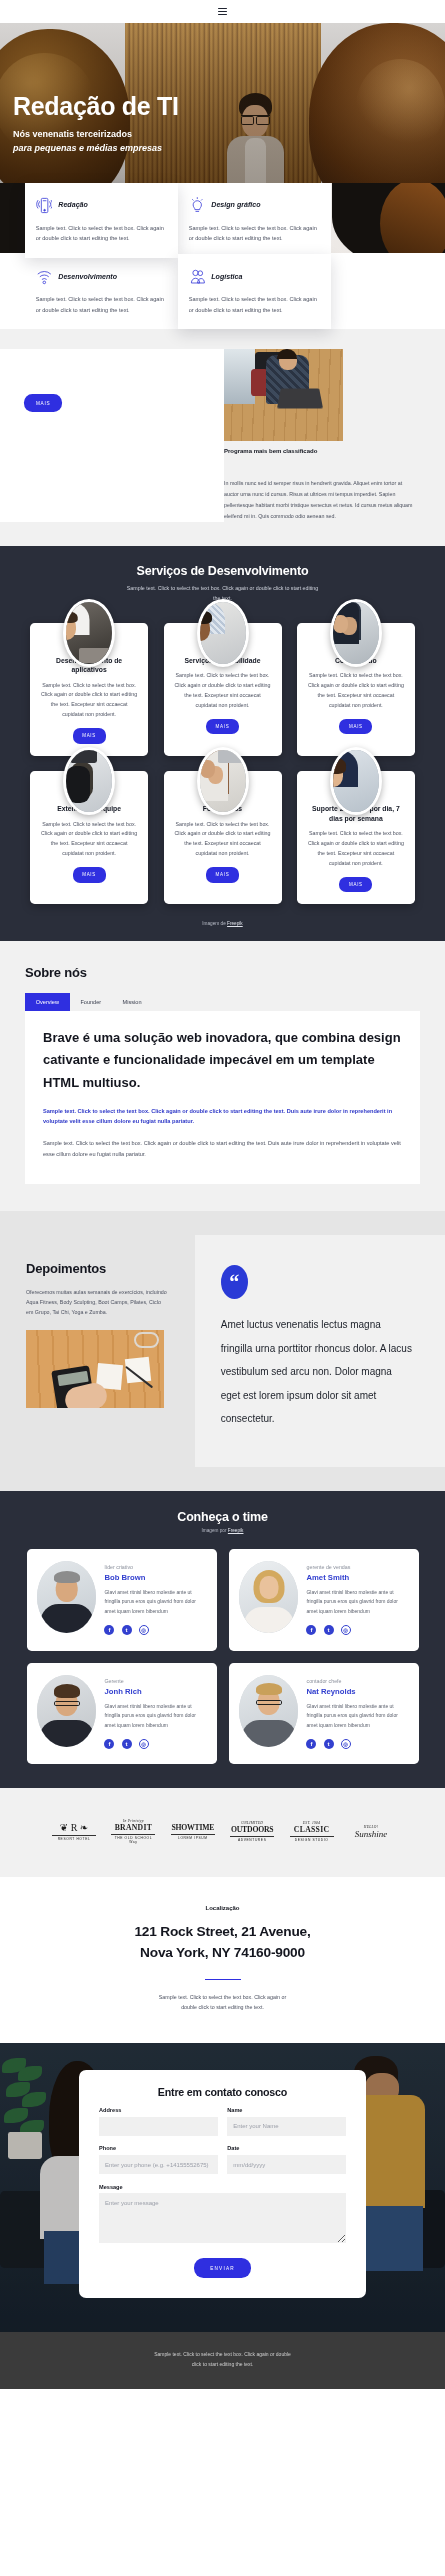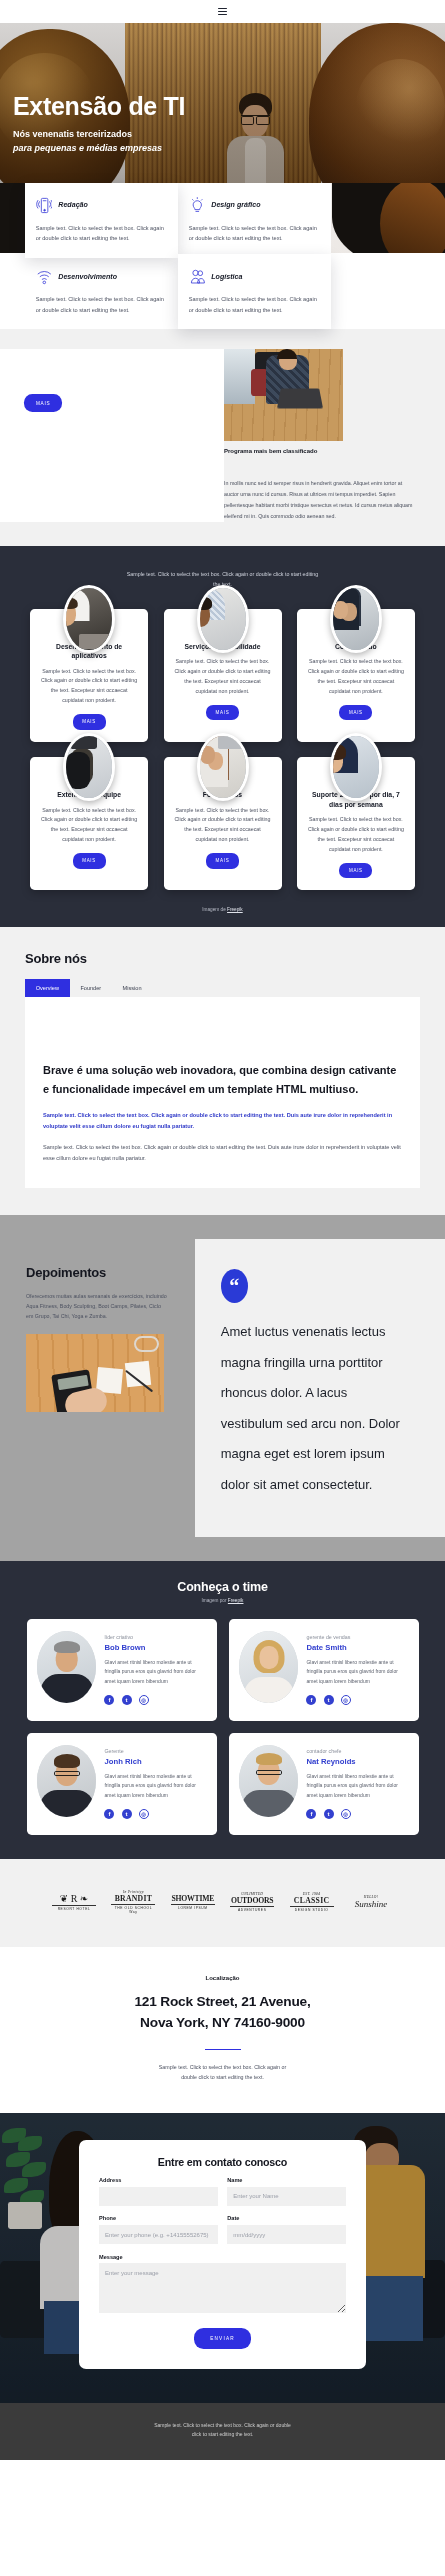--- a/index.html
+++ b/index.html
@@ -117,42 +117,42 @@
   .av-hair{position:absolute;left:50%;transform:translateX(-50%);border-radius:50% 50% 30% 30%;}
   .av-body{position:absolute;bottom:0;left:50%;transform:translateX(-50%);border-radius:18px 18px 0 0;}
 
   
   .about { background:#f1f1f1; padding:24px 0 27px; }
   .about-h { padding:0 25px; font-size:13px; font-weight:700; color:#14161f; letter-spacing:-0.2px;}
   .tabs { display:flex; margin:13px 0 0 25px; }
   .tab { font-size:5.6px; padding:6px 10.7px; color:#3c4150; cursor:pointer; }
   .tab.active { background:#2f2fe0; color:#fff; }
   .tabpanel { margin:0 25px; background:#fff; padding:15.4px 18px 24px; }
-  .tp-h { font-size:11px; font-weight:700; line-height:1.75; color:#14161f;margin-top:48px; }
+  .tp-h { font-size:13px; font-weight:700; line-height:1.75; color:#14161f; }
   .tp-blue { margin-top:10.7px; font-size:5.6px; font-weight:700; line-height:1.95; color:#2f39c8; }
   .tp-gray { margin-top:10.7px; font-size:5.6px; line-height:1.95; color:#4c5160; }
 
   
-  .testi { background:#a3a3a3; padding:24px 0 24px; display:flex;gap:10px; }
+  .testi { background:#e5e5e5; padding:24px 0 24px; display:flex;gap:10px; }
   .testi-left { width:189px; padding:26px 15.4px 0 26px; }
   .testi-h { font-size:13px; font-weight:700; letter-spacing:-0.2px; color:#14161f; }
   .testi-p { margin-top:10.7px; font-size:5.3px; line-height:1.9; color:#4c5160; }
   .testi-photo { margin-top:13px; width:138px; height:78px; position:relative; overflow:hidden; background:#d59c5c; }
   .testi-photo .wd{position:absolute;inset:0;background:repeating-linear-gradient(88deg,#dba261 0 13px,#cf9350 13px 15px);}
   .testi-photo .calc{position:absolute;left:28.5px;top:38px;width:38px;height:51px;background:#1b1b1d;border-radius:3px;transform:rotate(-9deg);}
   .testi-photo .calcscr{position:absolute;left:32px;top:43px;width:30px;height:10.7px;background:#9aa59a;border-radius:1.2px;transform:rotate(-9deg);}
   .testi-photo .paper1{position:absolute;left:71px;top:34px;width:25px;height:25px;background:#f6f3ee;transform:rotate(5deg);}
   .testi-photo .paper2{position:absolute;left:100px;top:28.5px;width:24px;height:24px;background:#f7f5f0;transform:rotate(-6deg);}
   .testi-photo .pencil{position:absolute;left:96px;top:46px;width:34px;height:2.4px;background:#2e2e30;transform:rotate(38deg);border-radius:1.2px;}
   .testi-photo .clip{position:absolute;right:4.7px;top:2.4px;width:25px;height:15.4px;border:2.4px solid #ddd7cf;border-radius:10.7px;}
   .testi-photo .hand{position:absolute;left:39px;bottom:-3.6px;width:42px;height:26px;background:#e6bd9b;border-radius:13px;transform:rotate(-14deg);}
   .testi-right { width:256px; background:#f1f1f1; padding:30px 33px 36px 26px; }
   .quote-badge { width:27px; height:34px; border-radius:50%; background:#2a3ad6; color:#fff;
     display:flex; align-items:center; justify-content:center; font-size:20px; font-weight:700; font-family:"Liberation Serif",serif; line-height:1;}
-  .quote-text { margin-top:14.2px; font-size:13px; line-height:2.35; color:#1c2029; }
+  .quote-text { margin-top:14.2px; font-size:10px; line-height:2.35; color:#1c2029; }
 
   
   .team { background:#2a2e3a; padding:19px 0 24px; }
   .team-h { text-align:center; color:#fff; font-size:12.5px; font-weight:700; letter-spacing:-0.2px; }
   .team-credit { text-align:center; color:#b9bdc8; font-size:4.7px; margin-top:4.7px; }
   .team-credit a { color:#e2e5ec; }
   .team-grid { display:flex; flex-wrap:wrap; gap:12px; justify-content:center; padding:15.4px 24px 0; }
   .tm-card { width:190px; background:#fff; border-radius:4.7px; padding:12px 10.7px 15.4px; display:flex; gap:8.3px; }
   .tm-ava { width:59px; height:72px; border-radius:50%; overflow:hidden; background:#cfd4d9; position:relative; flex:0 0 59px; }
   .tm-info { flex:1; padding-top:3.6px; }
@@ -237,21 +237,21 @@
       <div class="man-c">
         <div class="hair"></div>
           <div class="face"></div>
           <div class="glass"></div>
         <div class="body"></div>
           <div class="shirt"></div>
       </div>
       <div class="hero-scrim"></div>
     </div>
     <div class="hero-inner">
-      <div class="hero-title">Extensão de TI</div>
+      <div class="hero-title">Redação de TI</div>
       <div class="hero-sub">
         <div class="l1">Nós venenatis terceirizados</div>
         <div>para pequenas e médias empresas</div>
       </div>
     </div>
   </div>
 
   <div class="featband">
     <div class="featband-img">
       <div class="marble"></div>
@@ -349,20 +349,21 @@
           <div class="phead"></div>
           <div class="phair"></div>
           <div class="laptop"></div>
       </div>
       <div class="prep-cap">Programa mais bem classificado</div>
       <div class="prep-body">In mollis nunc sed id semper risus in hendrerit gravida. Aliquet enim tortor at auctor urna nunc id cursus. Risus at ultrices mi tempus imperdiet. Sapien pellentesque habitant morbi tristique senectus et netus. Id cursus metus aliquam eleifend mi in. Quis commodo odio aenean sed.</div>
     </div>
   </div>
 
   <div class="dark">
+    <div class="dark-h">Serviços de Desenvolvimento</div>
     <div class="dark-sub">Sample text. Click to select the text box. Click again or double click to start editing the text.</div>
 
     <div class="svc-grid">
 
       <div class="svc-card">
         <div class="svc-ava">
           <i class="av-bg" style="background:linear-gradient(160deg,#6f6a64,#33302c)"></i>
           <i class="av-body" style="width:47px;height:33px;background:#f2f1ef"></i>
           <i class="av-head" style="top:14.2px;width:20px;height:24px;background:#d7a97f"></i>
           <i class="av-hair" style="top:9.5px;width:22.6px;height:12px;background:#3a2a1c"></i>
@@ -508,21 +509,21 @@
       <div class="tm-card">
         <div class="tm-ava">
           <i class="av-bg" style="background:linear-gradient(160deg,#eceff1,#cdd3d8)"></i>
           <i class="av-body" style="width:50px;height:26px;background:#f3f0ec"></i>
           <i class="av-head" style="top:16.6px;width:21.4px;height:25px;background:#e5bd96"></i>
           <i class="av-hair" style="top:9.5px;width:31px;height:33px;background:#d3a95f;border-radius:50% 50% 40% 40%"></i>
           <i style="position:absolute;left:50%;transform:translateX(-50%);top:15.4px;width:19px;height:22.6px;border-radius:45%;background:#e9c29c"></i>
         </div>
         <div class="tm-info">
           <div class="tm-role">gerente de vendas</div>
-          <div class="tm-name">Date Smith</div>
+          <div class="tm-name">Amet Smith</div>
           <div class="tm-text">Glavi amet ritnisl libero molestie ante ut fringilla purus eros quis glavrid from dolor amet iquam lorem bibendum</div>
           <div class="tm-social">
             <span class="sicon">f</span>
             <span class="sicon">t</span>
             <span class="sicon ig">◎</span>
           </div>
         </div>
       </div>
 
       <div class="tm-card">

